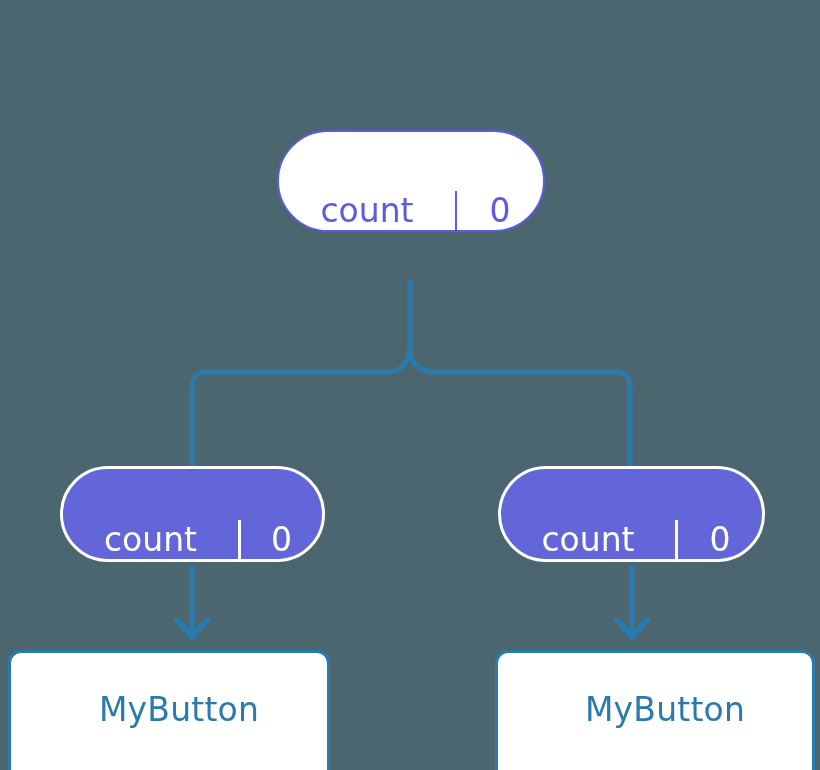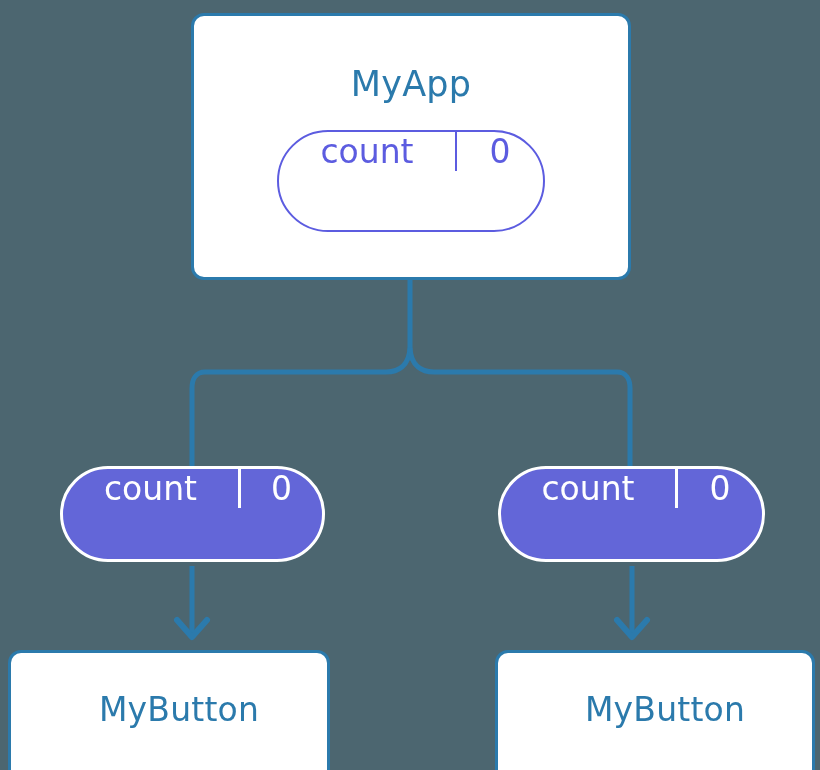--- a/index.html
+++ b/index.html
@@ -73,21 +73,21 @@
   .btn-title {
     margin-top: 37px;
     font-size: 33px;
     margin-left: 20px;
   }
 
   
   .pill {
     position: absolute;
     display: flex;
-    align-items: flex-start;
+    align-items: flex-end;
     box-sizing: border-box;
     border-radius: 999px;
     overflow: hidden;
   }
   .pill .pill-key,
   .pill .pill-val {
     display: flex;
     align-items: center;
     justify-content: center;
     font-size: 33px;
@@ -160,23 +160,20 @@
     <path d="M410,348 C409,366 398,372 386,372 L205,372 C196,372 192,379 192,388 L192,466" fill="none" stroke="#2b7aac" stroke-width="5" stroke-linecap="butt" stroke-linejoin="round"></path>
     <path d="M410,348 C411,366 422,372 434,372 L617,372 C626,372 630,379 630,388 L630,466" fill="none" stroke="#2b7aac" stroke-width="5" stroke-linecap="butt" stroke-linejoin="round"></path>
 
     <path d="M192,566 L192,636" fill="none" stroke="#2b7aac" stroke-width="5" stroke-linecap="butt"></path>
     <path d="M177,620 L192,637 L207,620" fill="none" stroke="#2b7aac" stroke-width="6" stroke-linecap="round" stroke-linejoin="round"></path>
 
     <path d="M632,566 L632,636" fill="none" stroke="#2b7aac" stroke-width="5" stroke-linecap="butt"></path>
     <path d="M617,620 L632,637 L647,620" fill="none" stroke="#2b7aac" stroke-width="6" stroke-linecap="round" stroke-linejoin="round"></path>
   </svg>
 
-  <div class="comp-box" id="node-myapp">
-    <div class="comp-title">MyApp</div>
-  </div>
 
   <div class="pill outline" id="pill-myapp-state">
     <div class="pill-key">count</div>
     <div class="pill-val">0</div>
   </div>
 
   <div class="pill filled" id="pill-props-left">
     <div class="pill-key">count</div>
     <div class="pill-val">0</div>
   </div>

